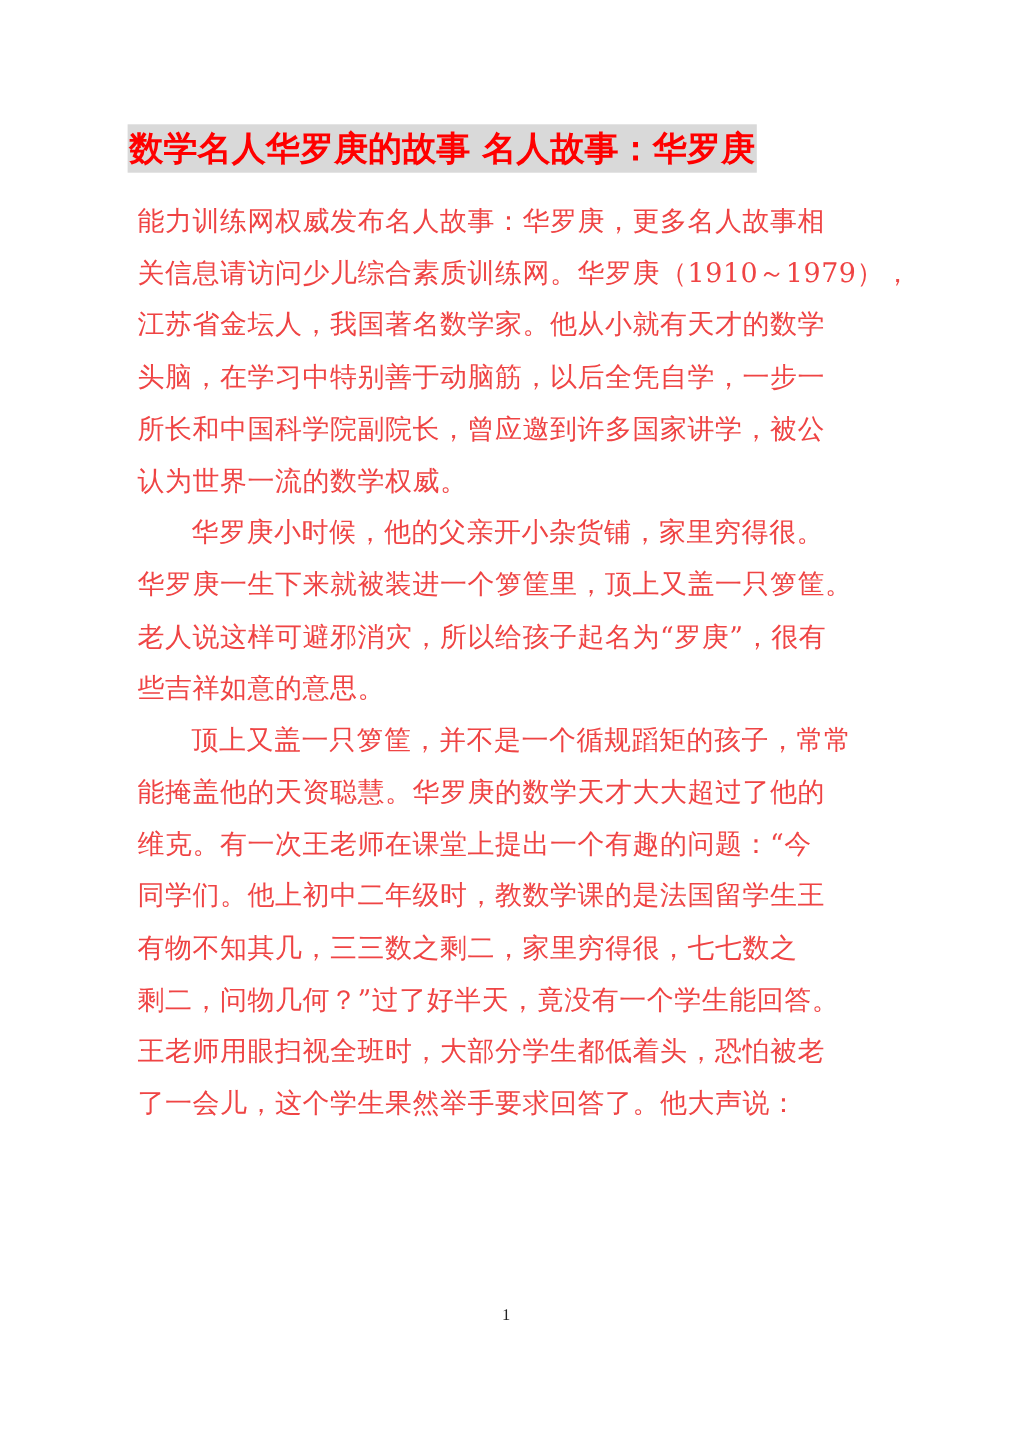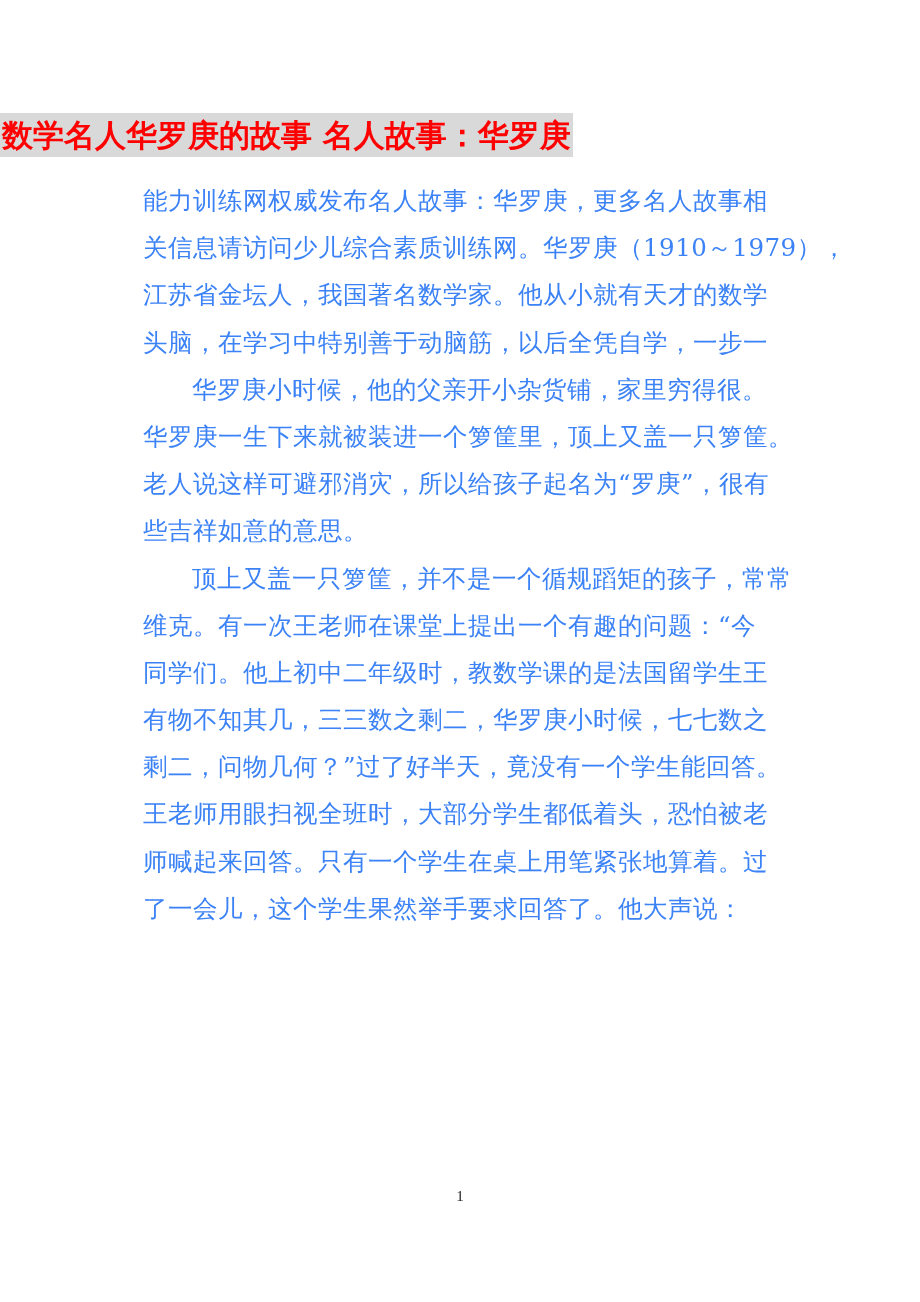--- a/index.html
+++ b/index.html
@@ -1,37 +1,37 @@
 <!DOCTYPE html>
 <html><head>
 <meta charset="utf-8">
 <style>
   html, body { margin: 0; padding: 0; background: #ffffff; }
   body { width: 920px; height: 1302px; position: relative; overflow: hidden; }
   .page { position: absolute; left: 0; top: 0; width: 920px; height: 1302px; background: #fff; }
-  .title-wrap { position: absolute; top: 113px; left: 0; width: 804px; }
+  .title-wrap { position: absolute; top: 113px; left: 0; width: 804px; text-align: center; }
   .title {
     display: inline-block;
     background: #d9d9d9;
     color: #ff0000;
     font-family: "DejaVu Sans", sans-serif;
     font-weight: bold;
     font-size: 31px;
     line-height: 44px;
     padding: 0 2px;
     letter-spacing: 0px;
   }
   .body {
     position: absolute;
-    left: 143px;
+    left: 125px;
     top: 177px;
     width: 650px;
     font-family: "DejaVu Serif", serif;
     font-size: 24.5px;
-    color: #3b82f6;
+    color: #ef4444;
   }
   .line {
     height: 47.2px;
     line-height: 47.2px;
     white-space: nowrap;
     letter-spacing: 0.5px;
   }
   .indent { padding-left: 49px; }
   .page-num {
     position: absolute;
@@ -50,33 +50,35 @@
   <div class="title-wrap">
     <span class="title">数学名人华罗庚的故事 名人故事：华罗庚</span>
   </div>
 
   <div class="body">
     <div>
       <div class="line">能力训练网权威发布名人故事：华罗庚，更多名人故事相</div>
       <div class="line">关信息请访问少儿综合素质训练网。华罗庚（1910～1979），</div>
       <div class="line">江苏省金坛人，我国著名数学家。他从小就有天才的数学</div>
       <div class="line">头脑，在学习中特别善于动脑筋，以后全凭自学，一步一</div>
+      <div class="line">所长和中国科学院副院长，曾应邀到许多国家讲学，被公</div>
+      <div class="line">认为世界一流的数学权威。</div>
     </div>
     <div>
       <div class="line indent">华罗庚小时候，他的父亲开小杂货铺，家里穷得很。</div>
       <div class="line">华罗庚一生下来就被装进一个箩筐里，顶上又盖一只箩筐。</div>
       <div class="line">老人说这样可避邪消灾，所以给孩子起名为“罗庚”，很有</div>
       <div class="line">些吉祥如意的意思。</div>
     </div>
     <div>
       <div class="line indent">顶上又盖一只箩筐，并不是一个循规蹈矩的孩子，常常</div>
+      <div class="line">能掩盖他的天资聪慧。华罗庚的数学天才大大超过了他的</div>
       <div class="line">维克。有一次王老师在课堂上提出一个有趣的问题：“今</div>
       <div class="line">同学们。他上初中二年级时，教数学课的是法国留学生王</div>
-      <div class="line">有物不知其几，三三数之剩二，华罗庚小时候，七七数之</div>
+      <div class="line">有物不知其几，三三数之剩二，家里穷得很，七七数之</div>
       <div class="line">剩二，问物几何？”过了好半天，竟没有一个学生能回答。</div>
       <div class="line">王老师用眼扫视全班时，大部分学生都低着头，恐怕被老</div>
-      <div class="line">师喊起来回答。只有一个学生在桌上用笔紧张地算着。过</div>
       <div class="line">了一会儿，这个学生果然举手要求回答了。他大声说：</div>
     </div>
   </div>
 
   <div class="page-num">1</div>
 </div>
 
 </body></html>

